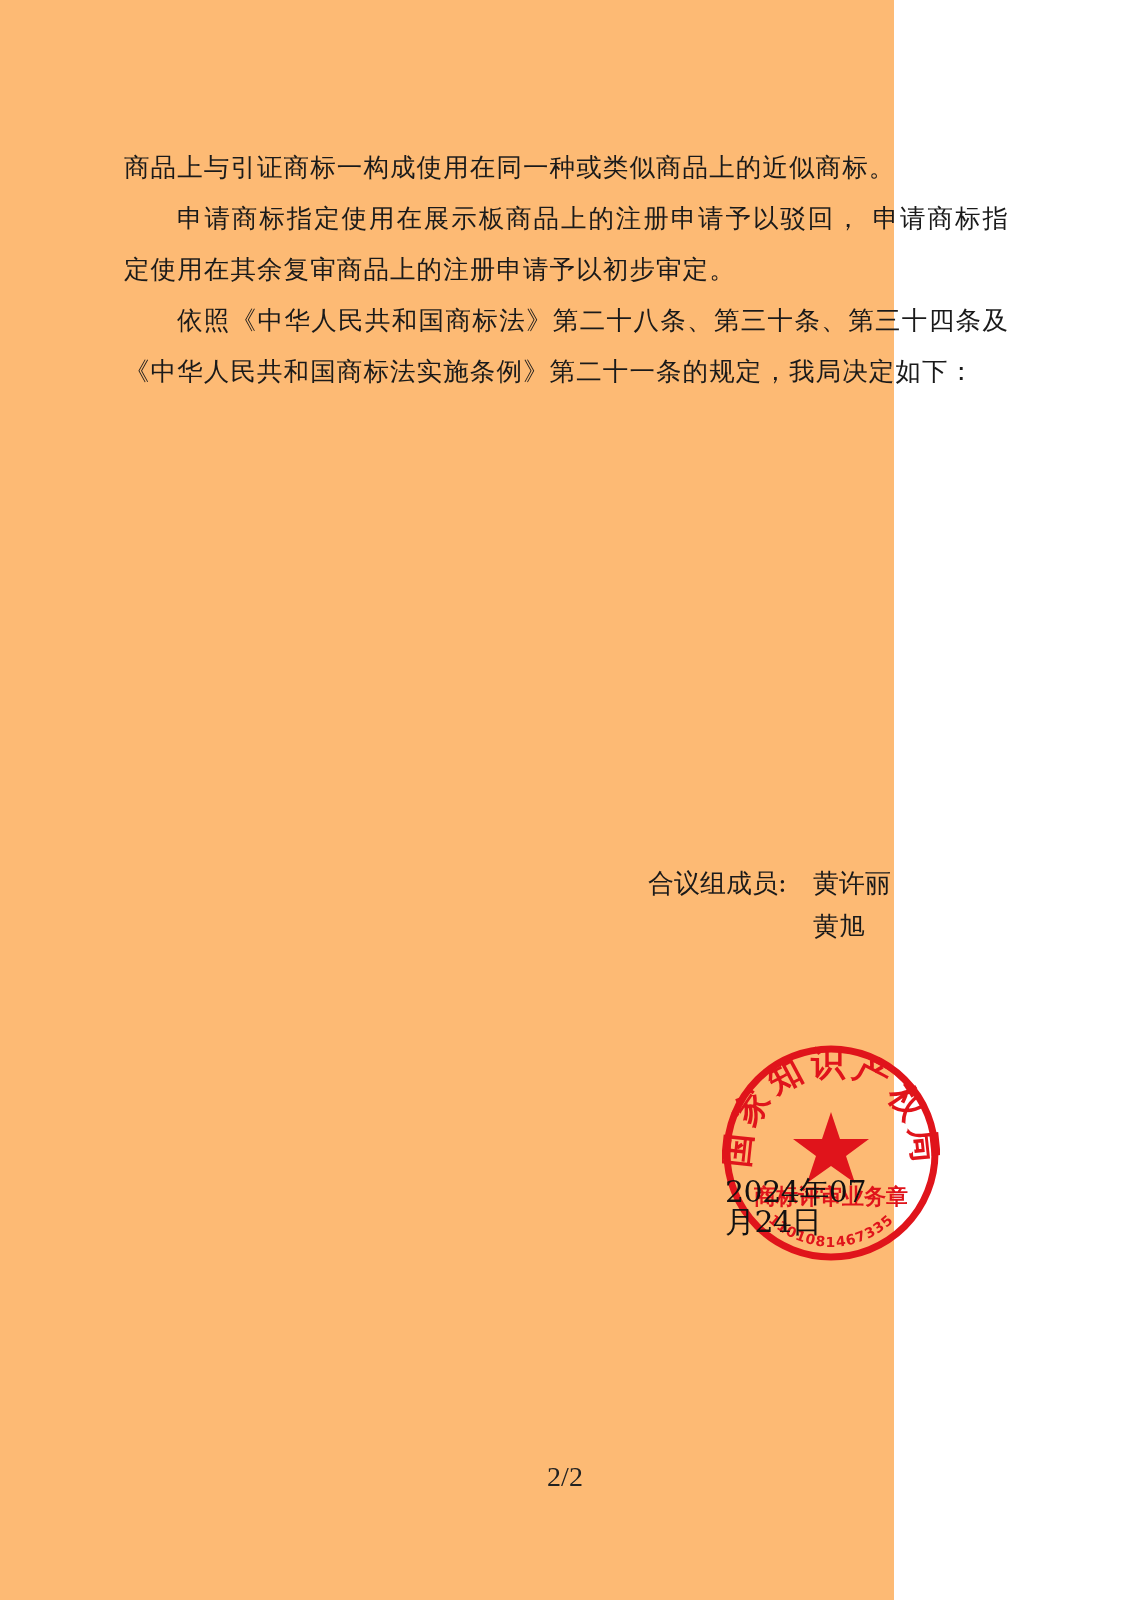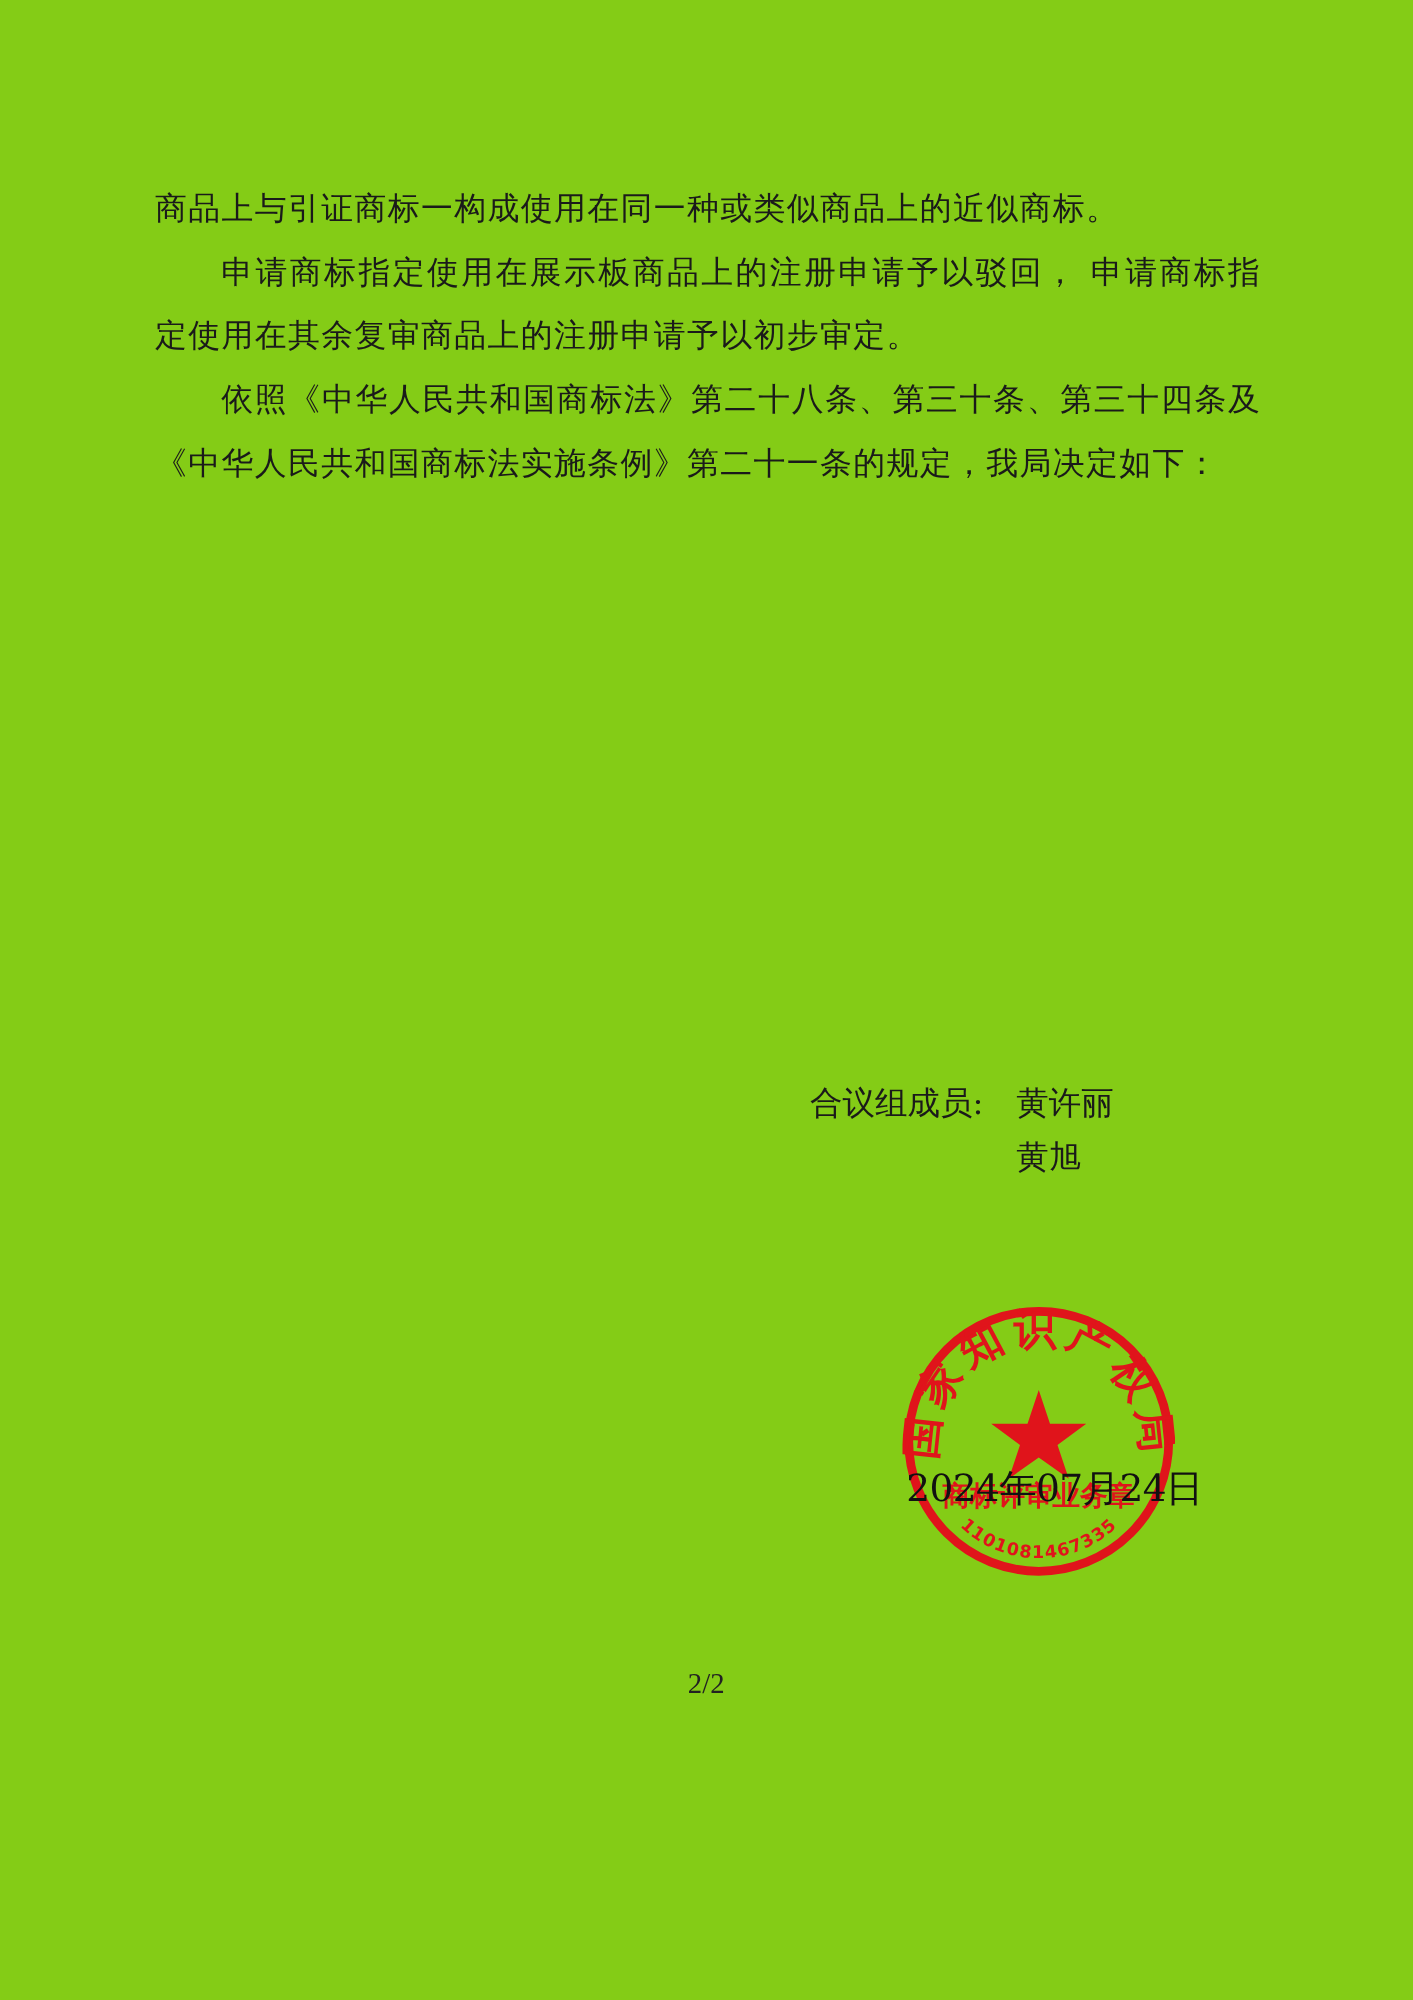--- a/index.html
+++ b/index.html
@@ -1,43 +1,43 @@
 <!DOCTYPE html>
 <html><head>
   <meta charset="utf-8">
   <style>
     html, body { margin: 0; padding: 0; background: #ffffff; }
     body {
       width: 1130px; height: 1600px; position: relative; overflow: hidden;
       font-family: "DejaVu Serif", "Liberation Serif", serif;
       color: #1a1a1a;
     }
-    .page { position: absolute; left: 0; top: 0; width: 1130px; height: 1600px; background: #84cc16; }
+    .page { position: absolute; left: 0; top: 0; width: 894px; height: 1600px; background: #fdba74; }
     .body-text {
       position: absolute; left: 124px; top: 142px; width: 885px;
       font-size: 25.5px; line-height: 51px; letter-spacing: 1.1px;
     }
     .para { margin: 0; text-align: justify; text-align-last: left; }
     .para.indent { text-indent: 53px; }
     .signature {
       position: absolute; left: 648px; top: 862px; font-size: 26px; line-height: 43px;
     }
     .sig-row { display: flex; }
     .sig-label { width: 165px; }
     .sig-name { }
     .stamp {
       position: absolute; left: 722px; top: 1044px; width: 218px; height: 218px;
     }
     .date {
       position: absolute; left: 725px; top: 1177px; font-size: 30px; line-height: 30px;
       color: #111; letter-spacing: -0.5px; z-index: 2;
     }
     .page-number {
-      position: absolute; left: 0; width: 1130px; top: 1334px; text-align: center;
-      font-family: "Liberation Serif", serif; font-size: 23px; color: #222;
+      position: absolute; left: 0; width: 1130px; top: 1461px; text-align: center;
+      font-family: "Liberation Serif", serif; font-size: 28px; color: #222;
     }
   </style>
 </head>
 <body>
 
 <div class="page">
 
   <div class="body-text">
     <p class="para">商品上与引证商标一构成使用在同一种或类似商品上的近似商标。</p>
     <p class="para indent">申请商标指定使用在展示板商品上的注册申请予以驳回， 申请商标指定使用在其余复审商品上的注册申请予以初步审定。</p>

